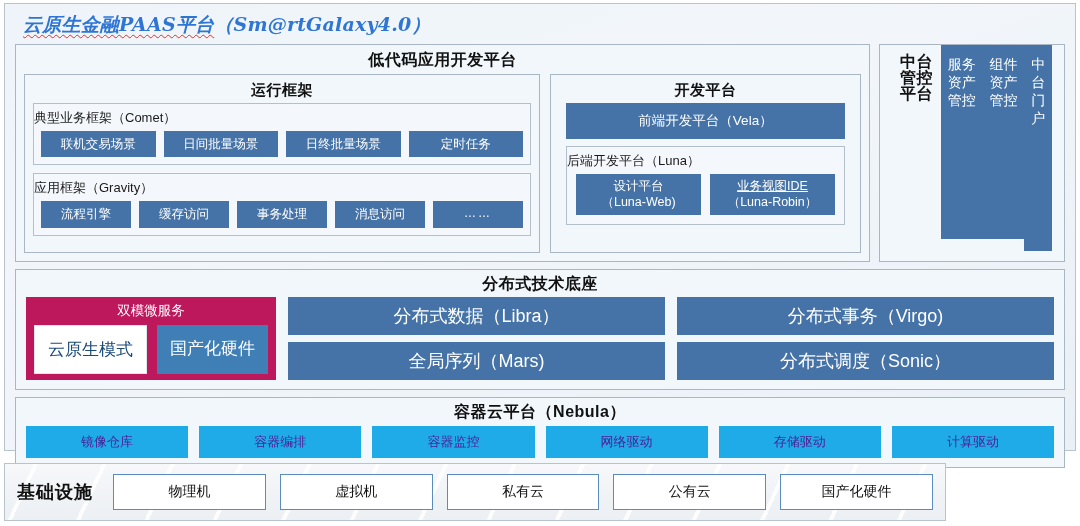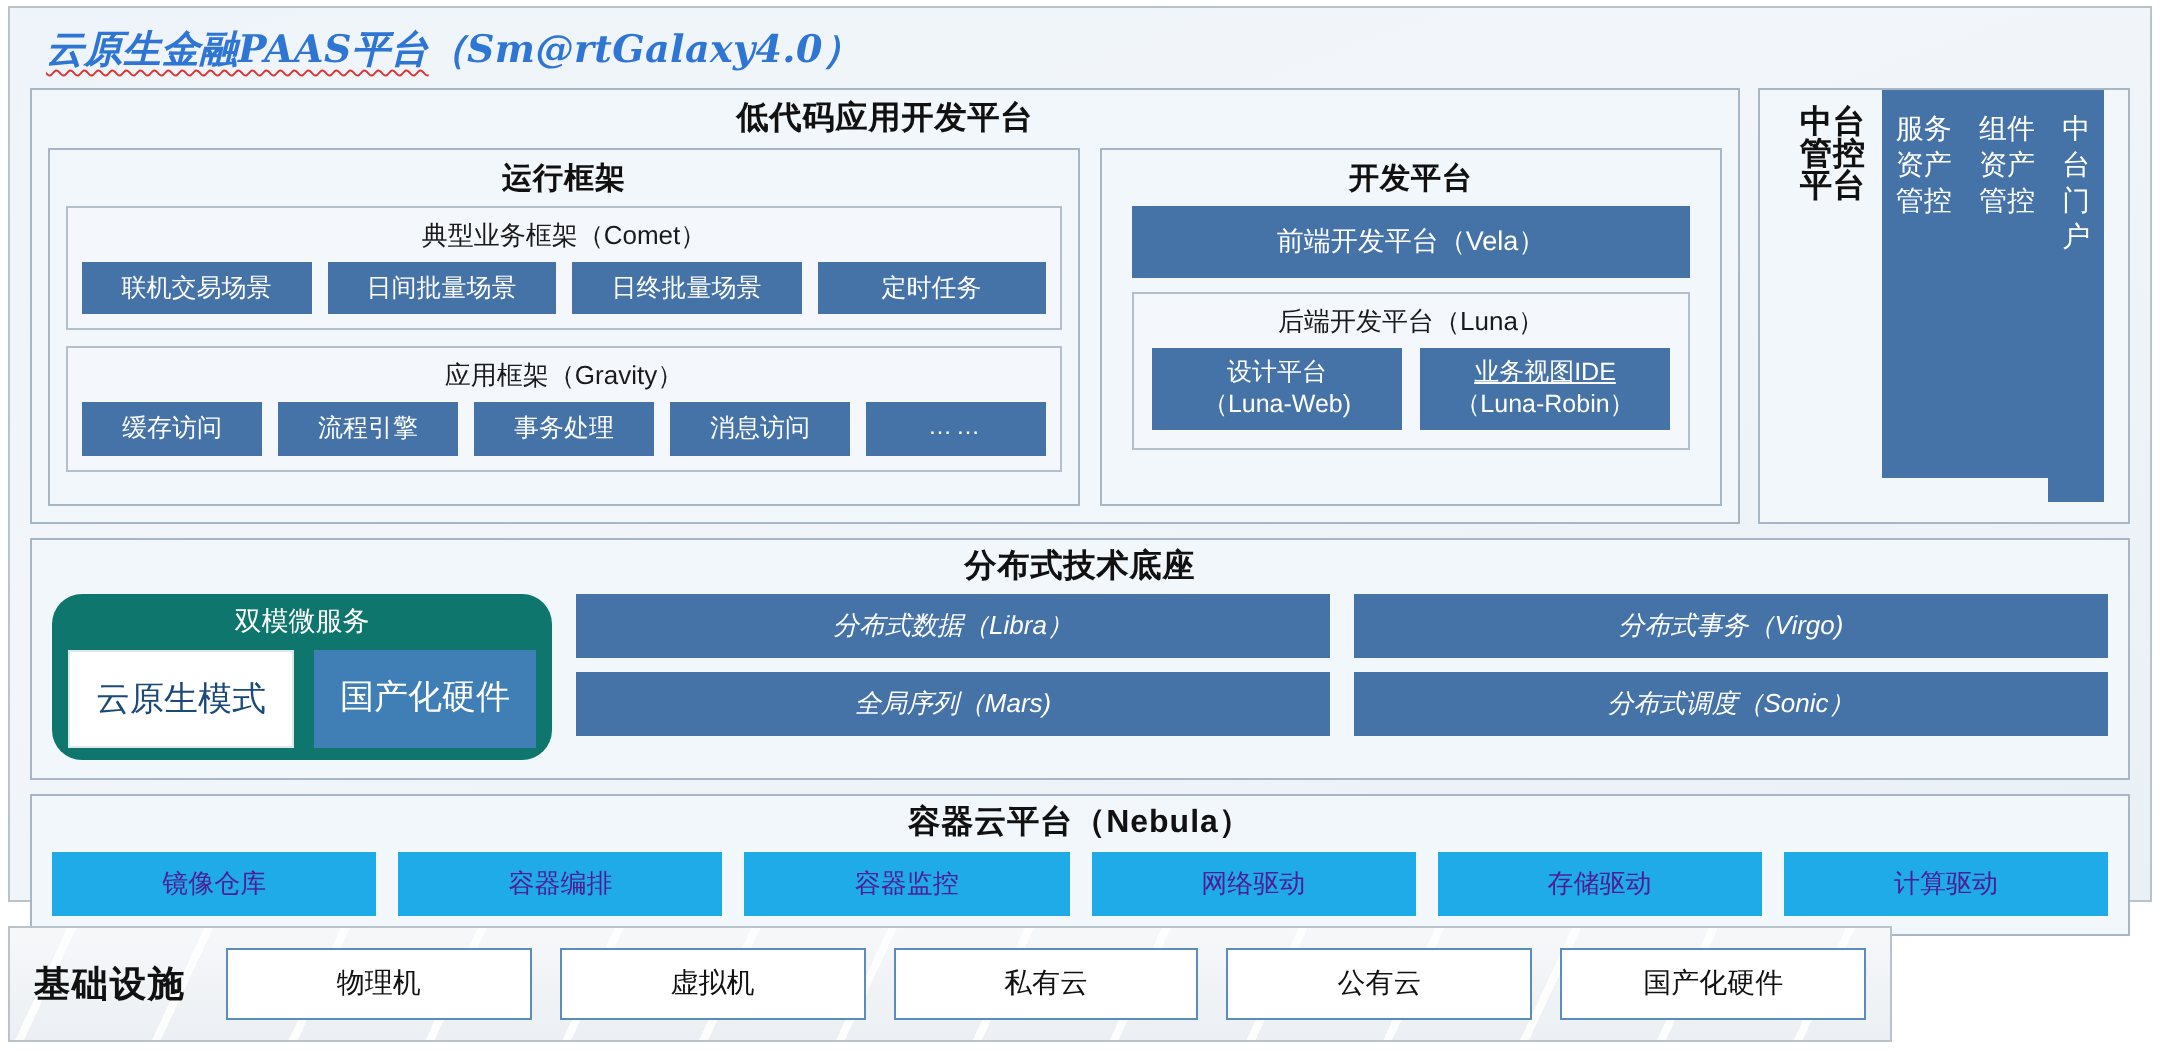--- a/index.html
+++ b/index.html
@@ -53,21 +53,21 @@
     display:flex;flex-direction:column;
   }
   .grp-title{
     text-align:center;font-weight:700;color:#111;
     font-size:16px;line-height:1;
     padding:7px 0 6px;
     letter-spacing:.5px;
   }
   .grp-title.med{font-size:15px;font-weight:700;}
   .sub-title{
-    text-align:center;color:#1a1a1a;font-size:13px;
+    text-align:left;color:#1a1a1a;font-size:13px;
     padding:5px 0 4px;font-weight:400;
   }
 
   
   .lowcode{flex:1 1 auto;padding:0 8px 8px;}
   .lowcode-inner{display:flex;gap:10px;flex:1 1 auto;}
 
   .runframe{flex:0 0 516px;display:flex;flex-direction:column;padding:0 8px 8px;}
   .devplat{flex:1 1 auto;display:flex;flex-direction:column;padding:0 8px 8px;}
 
@@ -109,39 +109,38 @@
     background:#4573a7;color:#fff;text-align:center;
     font-size:14px;padding:11px 0;margin-bottom:12px;
   }
   .mid-chip:last-child{margin-bottom:0;}
 
   
   .dist{flex:0 0 100px;padding:0 10px 9px;}
   .dist .grp-title{padding:6px 0 5px;}
   .dist-grid{display:flex;gap:12px;flex:1 1 auto;}
   .dualmode{
-    flex:0 0 250px;background:#0f766e;display:flex;flex-direction:column;
+    flex:0 0 250px;background:#be185d;display:flex;flex-direction:column;
     padding:0 0 6px;
-    border-radius:15px;
   }
   .dualmode-h{
     text-align:center;color:#fff;font-size:13.5px;padding:5px 0 5px;
   }
   .dual-chips{display:flex;gap:10px;padding:0 8px;}
   .dual-chips .dc{
     flex:1 1 0;text-align:center;font-size:17px;padding:12px 0;
     box-sizing:border-box;
   }
   .dc.native{background:#ffffff;color:#1a4a7a;border:1px solid #dfe7ee;}
   .dc.legacy{background:#3f7fb5;color:#ffffff;}
 
   .dcol{flex:1 1 0;display:flex;flex-direction:column;gap:7px;}
   .dbox{
     background:#4573a7;color:#fff;text-align:center;
-    font-size:13px;padding:7px 0;font-style:italic;
+    font-size:18px;padding:7px 0;
   }
 
   
   .cloud{flex:0 0 68px;padding:0 10px 9px;}
   .cloud .grp-title{padding:6px 0 6px;}
   .cloud-row{display:flex;gap:11px;}
   .cbox{
     flex:1 1 0;background:#1fabe8;color:#4c1d95;text-align:center;
     font-size:13px;padding:7px 12px;
   }
@@ -195,22 +194,22 @@
                   <div class="chip">联机交易场景</div>
                   <div class="chip">日间批量场景</div>
                   <div class="chip">日终批量场景</div>
                   <div class="chip">定时任务</div>
                 </div>
               </div>
 
               <div class="panel">
                 <div class="sub-title">应用框架（Gravity）</div>
                 <div class="chip-row">
+                  <div class="chip">流程引擎</div>
                   <div class="chip">缓存访问</div>
-                  <div class="chip">流程引擎</div>
                   <div class="chip">事务处理</div>
                   <div class="chip">消息访问</div>
                   <div class="chip dots">……</div>
                 </div>
               </div>
             </div>
 
             <div class="grp devplat">
               <div class="grp-title med">开发平台</div>
               <div class="vela">前端开发平台（Vela）</div>

